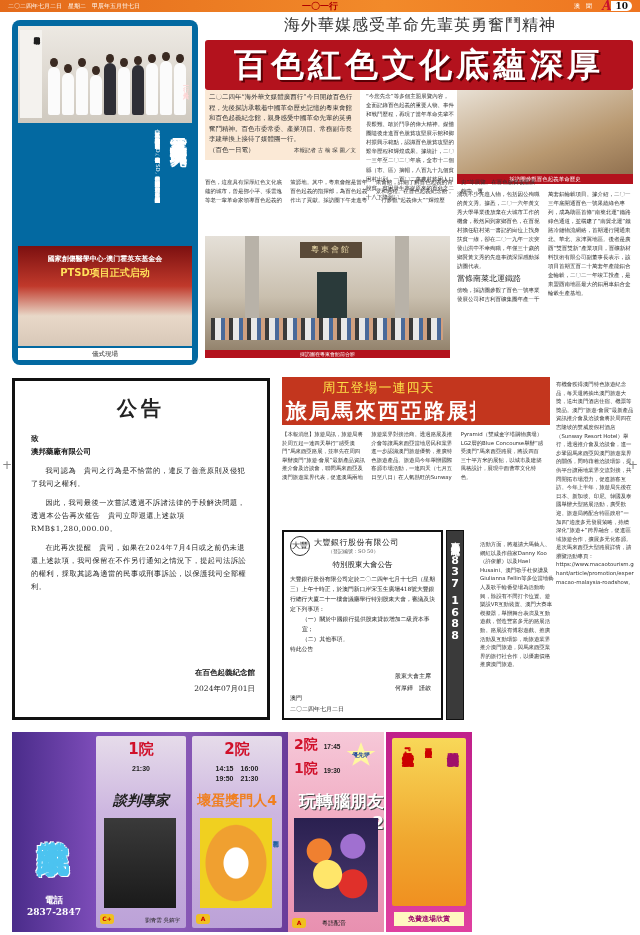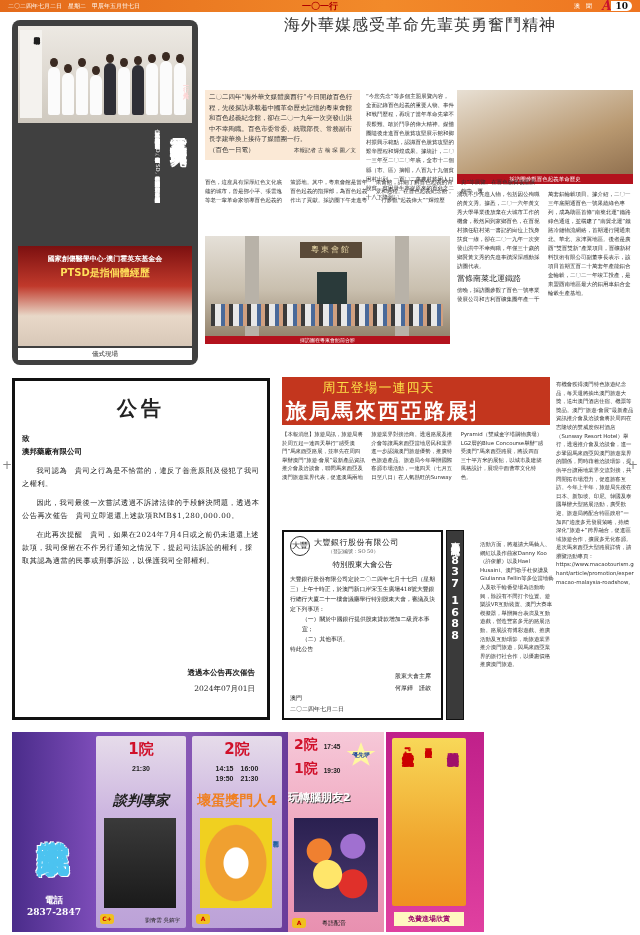--- a/index.html
+++ b/index.html
@@ -6,21 +6,21 @@
 html,body{width:640px;height:935px;overflow:hidden;background:#fff;font-family:"DejaVu Sans",sans-serif;color:#222}
 .page{position:relative;width:640px;height:935px}
 .masthead{position:absolute;left:0;top:0;width:640px;height:12px;background:linear-gradient(90deg,#e46a1a,#f28a2a 60%,#ee7420);display:flex;align-items:center;color:#fff;font-size:6px;padding-left:8px}
 .masthead .paper{position:absolute;left:0;width:640px;text-align:center;font-family:"DejaVu Serif",serif;font-weight:bold;color:#b00000;font-size:9px;top:0;line-height:12px}
 .masthead .sec{position:absolute;right:48px;top:0;line-height:12px;font-size:6px}
 .masthead .pg{position:absolute;right:8px;top:0;height:12px;display:flex;align-items:center}
 .masthead .pg .A{color:#c8102e;font-style:italic;font-family:"DejaVu Serif",serif;font-weight:bold;font-size:12px}
 .masthead .pg .n{background:#fff;color:#111;font-weight:bold;font-size:9px;padding:0 4px;border-radius:0 6px 6px 0;font-family:"DejaVu Serif",serif}
 
 
-.redpanel{position:absolute;left:12px;top:20px;width:186px;height:345px;background:#404040;border-radius:8px}
+.redpanel{position:absolute;left:12px;top:20px;width:186px;height:345px;background:#0369a1;border-radius:8px}
 .rp-photo1{position:absolute;left:6px;top:6px;width:174px;height:97px;background:linear-gradient(180deg,#ede9e3,#cfc9bf);overflow:hidden}
 .rp-photo1 .cap{position:absolute;left:2px;top:4px;width:22px;height:88px;writing-mode:vertical-rl;font-size:6.5px;color:#222;background:#f4f2ee;line-height:9px;padding:2px 1px}
 .person{position:absolute;bottom:8px;width:12px;height:48px;background:#fbfbfb;border-radius:6px 6px 2px 2px}
 .person::before{content:"";position:absolute;left:2px;top:-9px;width:8px;height:9px;background:#3a2a22;border-radius:50%}
 .person.dark{background:#2f2f36}
 .rp-headline{position:absolute;left:154px;top:104px;width:26px;height:220px;writing-mode:vertical-rl;color:#fff;font-weight:bold;font-size:17px;letter-spacing:1px;line-height:26px}
 .rp-sub{position:absolute;left:158px;top:62px;width:20px;writing-mode:vertical-rl;color:#ffd6d6;font-size:6px;height:40px}
 .rp-text{position:absolute;left:8px;top:108px;width:142px;height:120px;writing-mode:vertical-rl;color:#fff;font-size:5.3px;line-height:8px;overflow:hidden}
 .rp-photo2{position:absolute;left:6px;top:226px;width:174px;height:100px;background:linear-gradient(180deg,#7c1010,#c0392b 40%,#e8d8c8 70%,#d8c8b8);overflow:hidden}
 .rp-photo2 .t1{position:absolute;top:8px;left:0;width:100%;text-align:center;color:#fff;font-size:7px;font-weight:bold}
@@ -29,32 +29,32 @@
 
 
 .kicker{position:absolute;left:210px;top:15px;width:420px;text-align:center;font-size:16px;color:#333;letter-spacing:1px}
 .bigtitle{position:absolute;left:205px;top:40px;width:428px;height:50px;background:#b3121d;border-radius:3px;color:#fff;font-size:33px;font-weight:bold;text-align:center;line-height:50px;letter-spacing:4px;text-shadow:2px 2px 0 #5a0005}
 .lead{position:absolute;left:205px;top:90px;width:155px;height:70px;background:#fbe9d6;font-size:6.5px;line-height:10.5px;padding:2px 4px;color:#333}
 .lead .by{font-size:5.5px;float:right}
 .col2{position:absolute;left:366px;top:92px;width:88px;font-size:5.5px;line-height:9.2px;color:#333}
 .photo-a{position:absolute;left:457px;top:90px;width:176px;height:94px;background:linear-gradient(160deg,#e8e0d4,#b89870 60%,#8a6a4a);overflow:hidden}
 .photo-a .cap{position:absolute;bottom:0;left:0;width:100%;height:10px;background:#b3121d;color:#fff;font-size:5.5px;text-align:center;line-height:10px}
 .body-a{position:absolute;left:205px;top:178px;width:250px;height:30px;font-size:5.5px;line-height:9px;color:#333;columns:3;column-gap:6px}
-.photo-b{position:absolute;left:205px;top:236px;width:245px;height:108px;background:linear-gradient(180deg,#e5e0d8,#c9bfae 50%,#8b7a63);overflow:hidden}
+.photo-b{position:absolute;left:205px;top:236px;width:245px;height:122px;background:linear-gradient(180deg,#e5e0d8,#c9bfae 50%,#8b7a63);overflow:hidden}
 .photo-b .plaque{position:absolute;left:95px;top:6px;width:62px;height:16px;background:#5a4a38;color:#e8d8a8;font-size:8px;text-align:center;line-height:16px;letter-spacing:2px}
 .photo-b .pillar{position:absolute;top:0;width:14px;height:100px;background:#b8b2a8}
 .photo-b .door{position:absolute;left:112px;top:36px;width:30px;height:50px;background:#2a3a3a}
 .photo-b .crowd{position:absolute;left:6px;bottom:18px;width:232px;height:22px;background:repeating-linear-gradient(90deg,#3a3a3a 0 4px,#e8e8e8 4px 10px,#4a6a9a 10px 14px,#d0a080 14px 18px)}
 .photo-b .banner{position:absolute;left:12px;bottom:8px;width:222px;height:14px;background:#d11a22;color:#ffe066;font-size:9.5px;font-weight:bold;text-align:center;line-height:14px}
 .photo-b .cap{position:absolute;left:0;bottom:0;width:100%;height:8px;background:#b3121d;color:#fff;font-size:5px;text-align:center;line-height:8px}
 .body-b{position:absolute;left:457px;top:190px;width:176px;height:170px;font-size:5.5px;line-height:9px;color:#333;columns:2;column-gap:6px}
 .body-b h4{font-size:8px;font-weight:normal;color:#333;margin:3px 0;break-inside:avoid}
 
 
-.notice{position:absolute;left:12px;top:378px;width:258px;height:342px;border:3px solid #111;background:#fff;padding:8px 7px;font-family:"DejaVu Serif",serif;color:#222}
+.notice{position:absolute;left:12px;top:378px;width:258px;height:342px;border:3px solid #111;background:#fff;padding:8px 16px;font-family:"DejaVu Serif",serif;color:#222}
 .notice h2{text-align:center;font-size:20px;letter-spacing:4px;margin:6px 0 10px}
 .notice .to{font-size:7.5px;font-weight:bold;line-height:13px}
 .notice p{font-size:7.2px;line-height:13px;text-indent:2em;margin-top:6px;letter-spacing:.5px}
 .notice .sig{position:absolute;right:12px;bottom:20px;text-align:right;font-size:7.5px;line-height:16px}
 .notice .sig b{font-weight:bold}
 
 
 .tour-head{position:absolute;left:282px;top:377px;width:193px;height:48px;background:#c3361e}
 .tour-head .k{position:absolute;left:0;top:2px;width:100%;text-align:center;color:#fde047;font-size:13px;letter-spacing:1px}
 .tour-head .t{position:absolute;left:4px;top:20px;width:330px;color:#fff;font-size:21px;font-weight:bold;letter-spacing:2px;white-space:nowrap}
@@ -89,26 +89,26 @@
 .hall .mt{position:absolute;top:56px;width:100%;text-align:center;font-size:14px;font-weight:bold;font-style:italic;color:#222}
 .hall .poster{position:absolute;left:8px;top:82px;width:72px;height:90px}
 .hall .rate{position:absolute;left:4px;bottom:4px;width:14px;height:10px;background:#f0c020;border-radius:3px;font-size:6px;font-weight:bold;text-align:center;line-height:10px;color:#c00}
 .hall .cast{position:absolute;right:6px;bottom:4px;font-size:5.5px;color:#222;line-height:7px;text-align:right}
 .hall .dub{position:absolute;right:2px;top:100px;width:8px;writing-mode:vertical-rl;font-size:6px;color:#2060a0}
 
 .mid-cin{position:absolute;left:288px;top:732px;width:96px;height:200px;background:linear-gradient(180deg,#f6c8d8,#f0a8c0 50%,#e890b0);overflow:hidden}
 .mid-cin .h{position:absolute;left:6px;font-size:14px;font-weight:bold;color:#d0102a}
 .mid-cin .h span{font-size:6.5px;color:#222;margin-left:6px;font-family:"Liberation Sans",sans-serif}
 .mid-cin .star{position:absolute;left:58px;top:10px;width:30px;height:26px;background:#fff7a0;clip-path:polygon(50% 0,61% 35%,98% 35%,68% 57%,79% 91%,50% 70%,21% 91%,32% 57%,2% 35%,39% 35%);color:#1a40a0;font-size:6px;font-weight:bold;text-align:center;line-height:26px}
-.mid-cin .mt{position:absolute;left:0;top:58px;width:100%;text-align:left;font-size:11px;font-weight:bold;color:#fff;text-shadow:1px 1px 0 #444}
+.mid-cin .mt{position:absolute;left:0;top:58px;width:100%;text-align:right;font-size:17px;font-weight:bold;color:#fff;text-shadow:1px 1px 0 #444}
 .mid-cin .poster{position:absolute;left:6px;top:86px;width:84px;height:94px;background:radial-gradient(circle at 40% 60%,#ffe66a 0 14px,transparent 15px),radial-gradient(circle at 70% 70%,#e0302a 0 14px,transparent 15px),radial-gradient(circle at 30% 35%,#f08030 0 12px,transparent 13px),radial-gradient(circle at 70% 30%,#a070d0 0 12px,transparent 13px),linear-gradient(180deg,#2a2050,#4a3a70)}
 .mid-cin .rate{position:absolute;left:4px;bottom:4px;width:14px;height:10px;background:#f0c020;border-radius:3px;font-size:6px;font-weight:bold;text-align:center;line-height:10px;color:#c00}
 .mid-cin .dub{position:absolute;left:34px;bottom:4px;font-size:6px;color:#222}
 
-.opera{position:absolute;left:386px;top:732px;width:98px;height:200px;background:linear-gradient(180deg,#c0208a,#e040a0);overflow:hidden}
+.opera{position:absolute;left:386px;top:732px;width:86px;height:200px;background:linear-gradient(180deg,#c0208a,#e040a0);overflow:hidden}
 .opera .inner{position:absolute;left:6px;top:6px;width:74px;height:168px;background:linear-gradient(180deg,#f8d858,#f0a830 60%,#f09020);border-radius:2px}
 .opera .c1{position:absolute;right:4px;top:6px;width:18px;writing-mode:vertical-rl;font-size:12px;font-weight:bold;color:#a0106a;line-height:18px}
 .opera .c2{position:absolute;left:30px;top:6px;width:12px;writing-mode:vertical-rl;font-size:7px;color:#c00;font-weight:bold;line-height:12px}
 .opera .c3{position:absolute;left:6px;top:6px;width:20px;writing-mode:vertical-rl;font-size:12px;color:#c00;font-weight:bold;line-height:20px}
 .opera .free{position:absolute;left:8px;bottom:6px;width:70px;height:14px;background:#fff7c0;color:#a0106a;font-size:7px;font-weight:bold;text-align:center;line-height:14px}
 
 .macao{position:absolute;left:478px;top:722px;width:150px;height:210px;background:#f8ebe0;overflow:hidden}
 .macao .tri{position:absolute;left:10px;top:0;width:130px;height:110px;background:linear-gradient(180deg,#c0a040,#6a4a9a);clip-path:polygon(0 0,100% 0,50% 100%)}
 .macao .ghost{position:absolute;left:6px;top:70px;font-size:30px;color:#ffffff;opacity:.9;text-shadow:0 0 1px #ccc}
 .macao .exp{position:absolute;left:0;top:108px;width:100%;text-align:center;font-family:"DejaVu Serif",serif;font-style:italic;color:#1a8a6a;font-size:14px}
@@ -144,28 +144,29 @@
       <div class="person dark" style="left:114px;height:50px"></div>
       <div class="person" style="left:128px;height:52px"></div>
       <div class="person" style="left:142px;height:54px"></div>
       <div class="person" style="left:156px;height:52px"></div>
     </div>
     <div class="rp-sub">一〇一行　六月二十九日</div>
     <div class="rp-headline">霍英東基金會千萬助北大研究</div>
     <div class="rp-text">【本報北京訊】日前，澳門霍英東基金會一行到訪北京大學人民醫院創傷救治中心，霍英東基金會千萬元捐助PTSD（創傷後應激障礙）研究。PTSD是指個體經歷、目睹或遭遇涉及自身或他人的實際死亡，或受到死亡的威脅，嚴重的受傷後，所導致的個體延遲出現和持續存在的精神障礙。</div>
     <div class="rp-photo2">
       <div class="t1">國家創傷醫學中心·澳门霍英东基金会</div>
-      <div class="t2">PTSD是指個體經歷</div>
+      <div class="t2">PTSD项目正式启动</div>
     </div>
     <div class="rp-cap">儀式現場</div>
   </div>
 
   <div class="kicker">海外華媒感受革命先輩英勇奮鬥精神</div>
+  <div class="bigtitle">百色紅色文化底蘊深厚</div>
   <div class="lead">
-    <span>二〇二四年“海外華文媒體廣西行”今日開啟百色行程，先後探訪承載着中國革命歷史記憶的粵東會館和百色起義紀念館，卻在二〇一九年一次突發山洪中不幸殉職。百色市委常委、統戰部長、常務副市長李建華換上接待了媒體團一行。</span><br>
+    <span>二〇二四年“海外華文媒體廣西行”今日開啟百色行程，先後探訪承載着中國革命歷史記憶的粵東會館和百色起義紀念館，親身感受中國革命先輩的英勇奮鬥精神。百色市委常委、產業項目、常務副市長李建華換上接待了媒體團一行。</span><br>
     <span>（百色一日電）</span>
     <span class="by">本報記者 古 榆 琛 圖／文</span>
   </div>
   <div class="col2">“今您先念”等多個主題展覽內容，全面記錄百色起義的重要人物、事件和戰鬥歷程，再現了當年革命先輩不畏艱難、敢於鬥爭的偉大精神。媒體團隨後走進百色脫貧攻堅展示館和鄉村振興示範點，認識百色脫貧攻堅的艱辛歷程和輝煌成果。據統計，二〇一三年至二〇二〇年底，全市十二個縣（市、區）摘帽，八百九十九個貧困村出列，一百〇二萬農村貧困人口脫貧，貧困發生率從原來的百分之二十八下降到〇。</div>
   <div class="photo-a">
     <div class="cap">採訪團參觀百色起義革命歷史</div>
   </div>
   <div class="body-a">百色，這座具有深厚紅色文化底蘊的城市，曾是鄧小平、張雲逸等老一輩革命家領導百色起義的策源地。其中，粵東會館是當年百色起義的指揮部，為百色起義作出了貢獻。採訪團下午走進粵東會館，詳細了解百色起義的背景和過程。在百色起義紀念館，一行參觀“起義偉大”“輝煌歷史”等展覽。在百色脫貧攻堅展館中，更</div>
   <div class="photo-b">
     <div class="pillar" style="left:40px"></div>
@@ -182,21 +183,21 @@
   </div>
 
   <div class="notice">
     <h2>公告</h2>
     <div class="to">致</div>
     <div class="to">澳邦藥廠有限公司</div>
     <p>我司認為　貴司之行為是不恰當的，違反了善意原則及侵犯了我司之權利。</p>
     <p>因此，我司最後一次嘗試透過不訴諸法律的手段解決問題，透過本公告再次催告　貴司立即退還上述款項RMB$1,280,000.00。</p>
     <p>在此再次提醒　貴司，如果在2024年7月4日或之前仍未退還上述款項，我司保留在不作另行通知之情況下，提起司法訴訟的權利，採取其認為適當的民事或刑事訴訟，以保護我司全部權利。</p>
     <div class="sig">
-      <b>透過本公告再次催告</b><br>
+      <b>在百色起義紀念館</b><br>
       <span>2024年07月01日</span>
     </div>
   </div>
 
   <div class="tour-head">
     <div class="k">周五登場一連四天</div>
     <div class="t">旅局馬來西亞路展拓客源</div>
   </div>
   <div class="tour-head2"></div>
   <div class="tour-body">【本報消息】旅遊局訊，旅遊局將於周五起一連四天舉行“感受澳門”馬來西亞路展，並率先在周四舉辦澳門“旅遊·會展”最新產品資訊推介會及洽談會，聯同馬來西亞及澳門旅遊業界代表，促進澳馬兩地旅遊業界對接洽商。透過路展及推介會等讓馬來西亞當地居民和業界進一步認識澳門旅遊優勢，推廣特色旅遊產品。旅遊局今年舉辦國際客源市場活動，一連四天（七月五日至八日）在人氣熱旺的Sunway Pyramid（雙威金字塔購物廣場）LG2層的Blue Concourse舉辦“感受澳門”馬來西亞路展，將設四百三十平方米的展館，以城市及建築風格設計，展現中西薈萃文化特色。</div>

